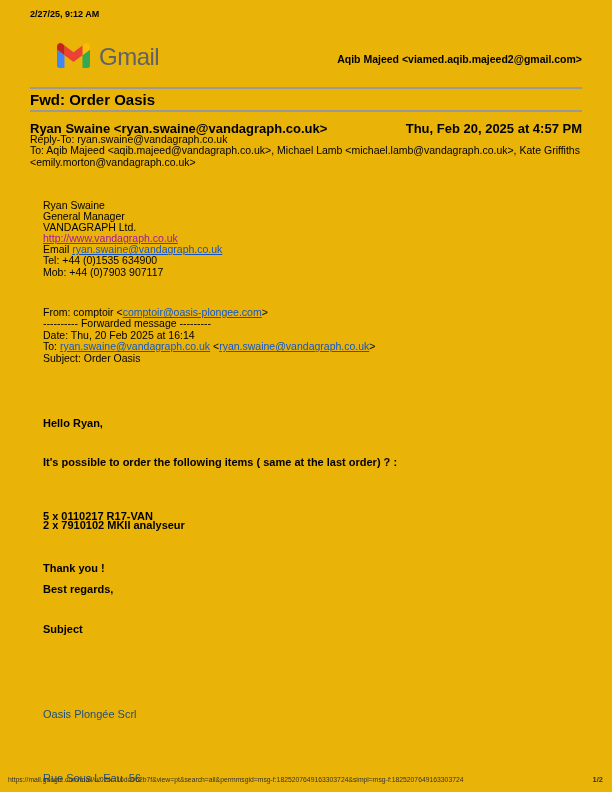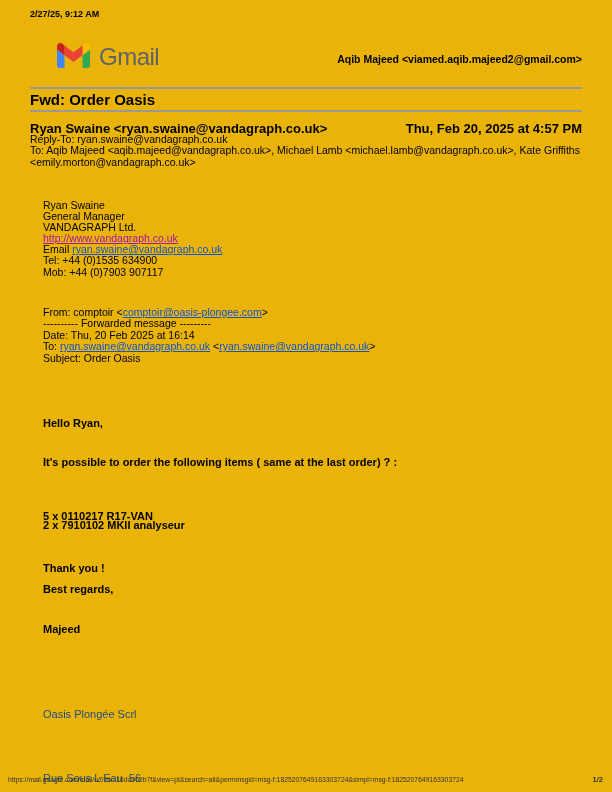--- a/index.html
+++ b/index.html
@@ -117,21 +117,21 @@
     </div>
     <div>Subject: Order Oasis</div>
   </div>
 
   <div class="para p-greeting">Hello Ryan,</div>
   <div class="para p-request">It's possible to order the following items ( same at the last order) ? :</div>
   <div class="para p-item1">5 x 0110217 R17-VAN</div>
   <div class="para p-item2">2 x 7910102 MKII analyseur</div>
   <div class="para p-thanks">Thank you !</div>
   <div class="para p-regards">Best regards,</div>
-  <div class="para p-sender">Majeed</div>
+  <div class="para p-sender">Subject</div>
 
   <div class="csig">
     <div>Oasis Plongée Scrl</div>
     <div>Rue Sous L Eau  56</div>
     
     
     
   </div>
 
   <div class="footer-url">https://mail.google.com/mail/u/0?ik=16do062b7f&amp;view=pt&amp;search=all&amp;permmsgid=msg-f:1825207649163303724&amp;simpl=msg-f:1825207649163303724</div>

